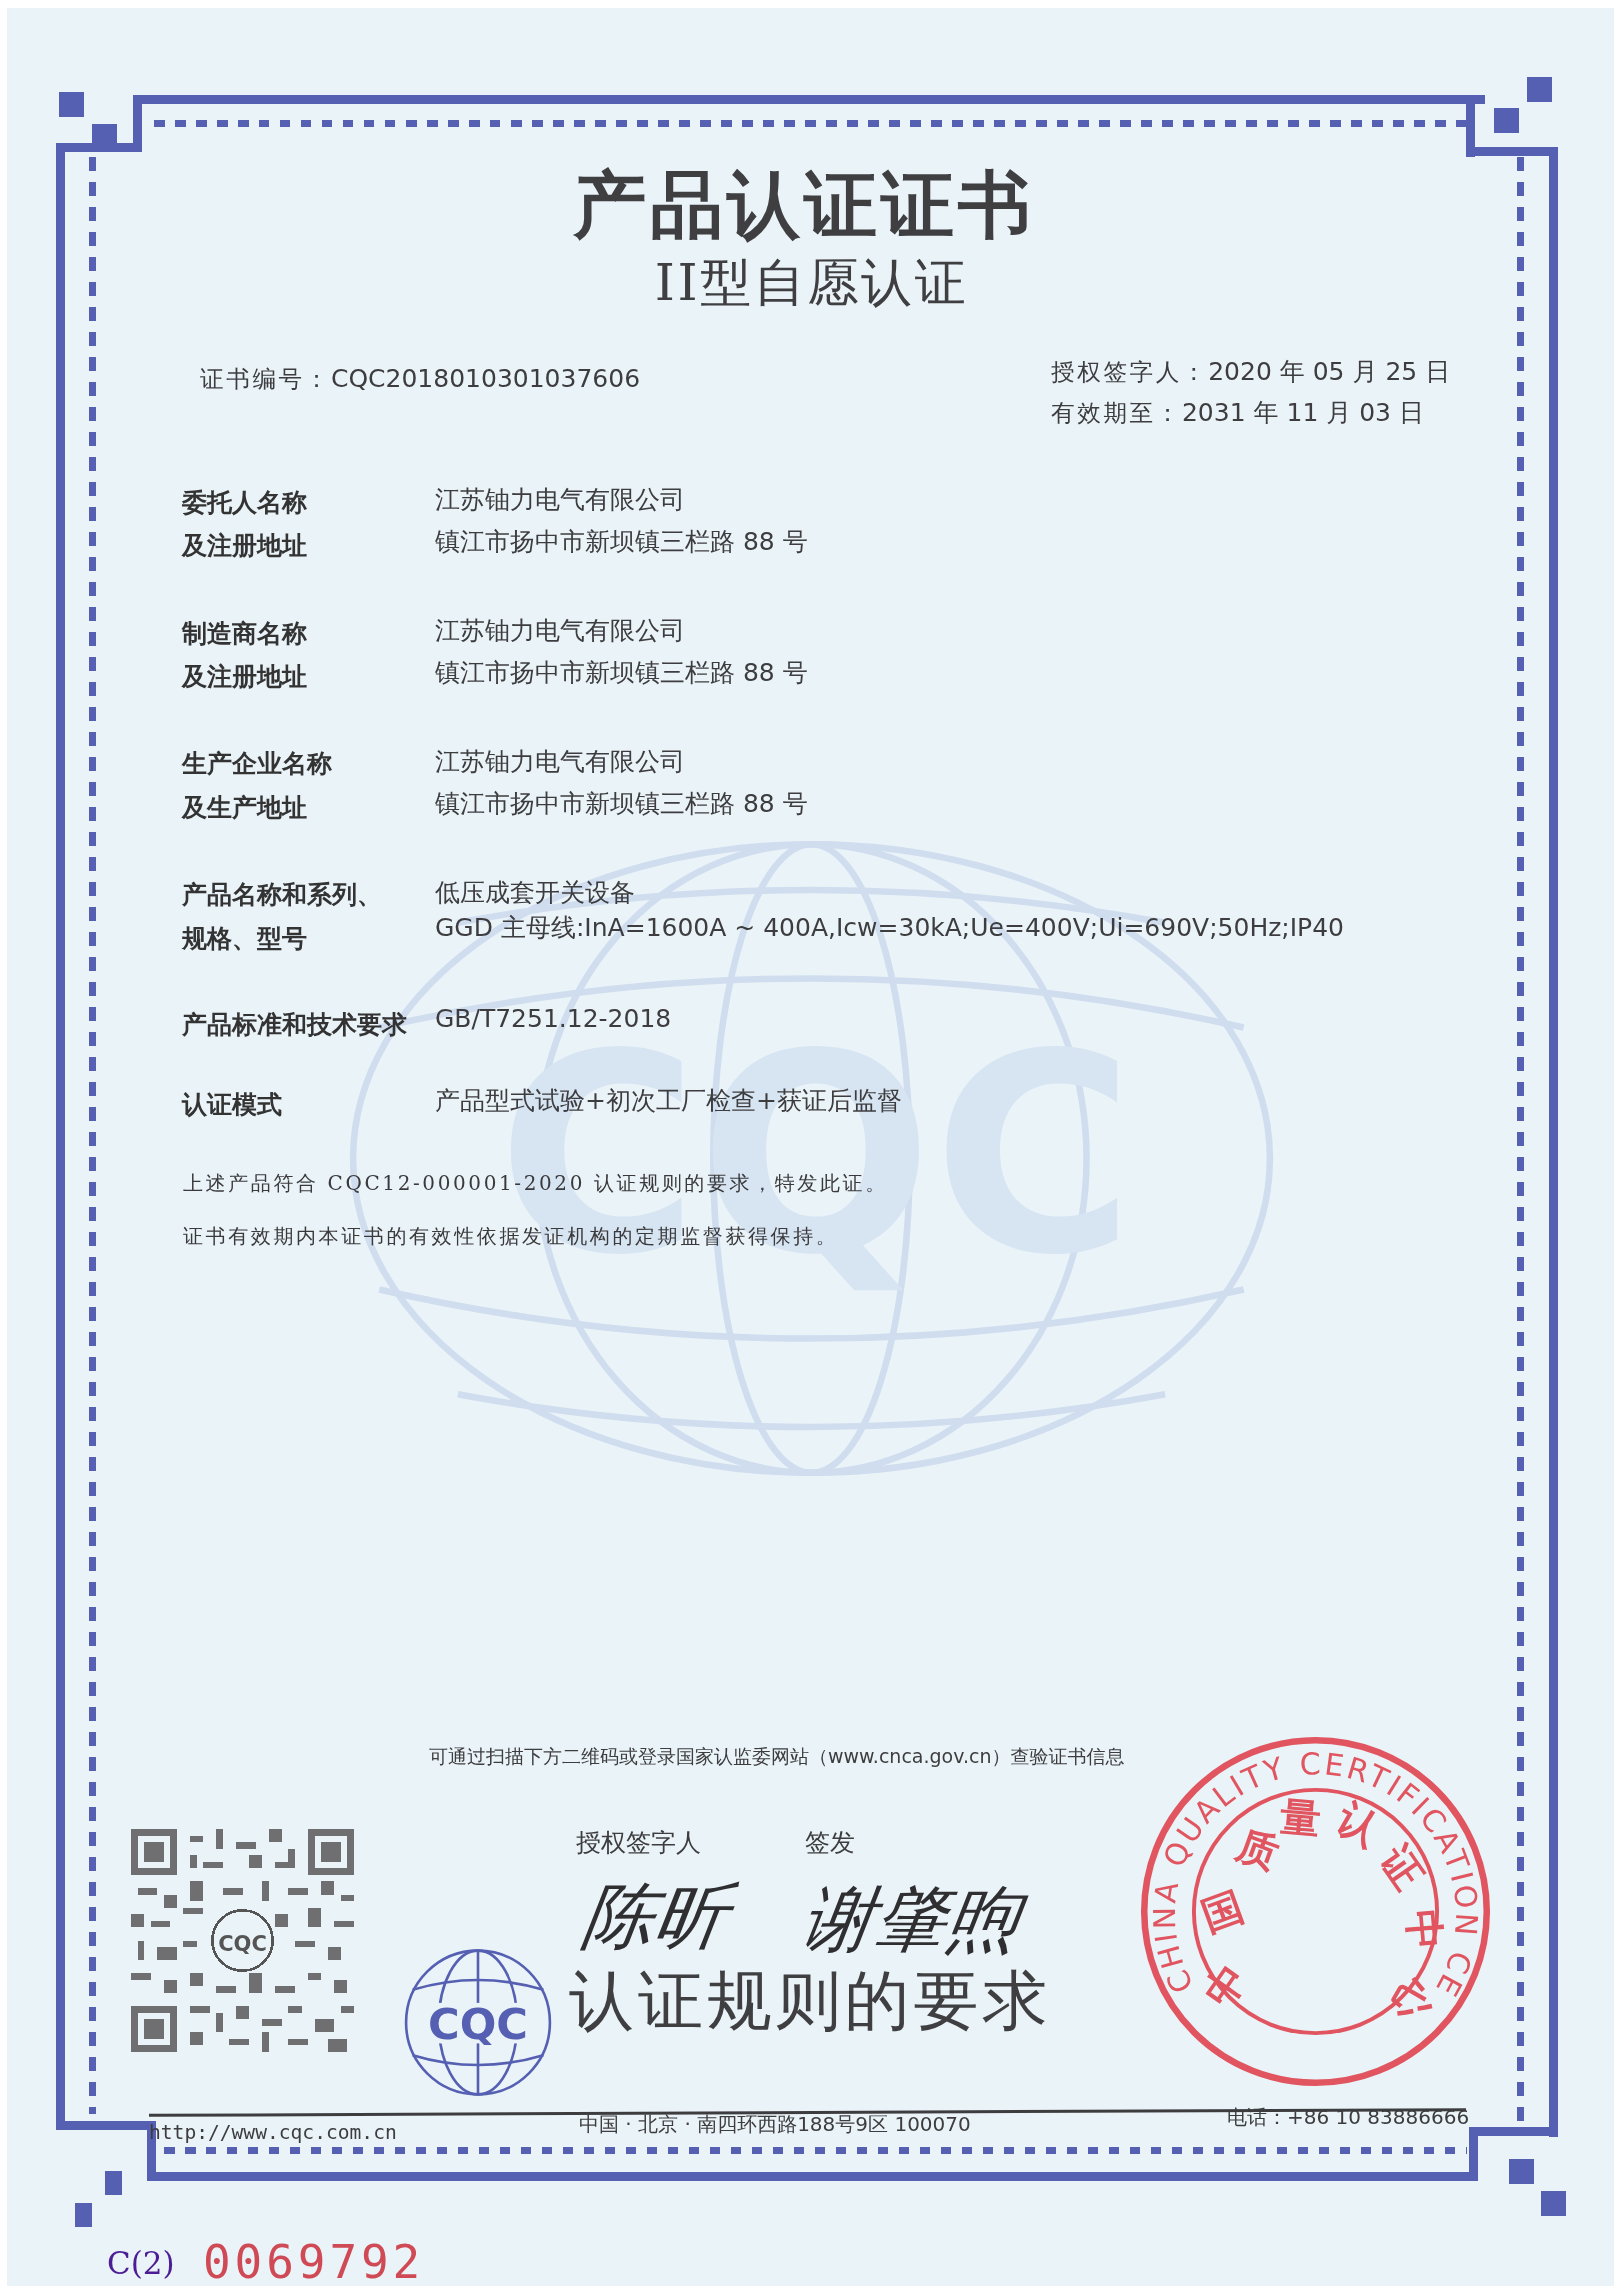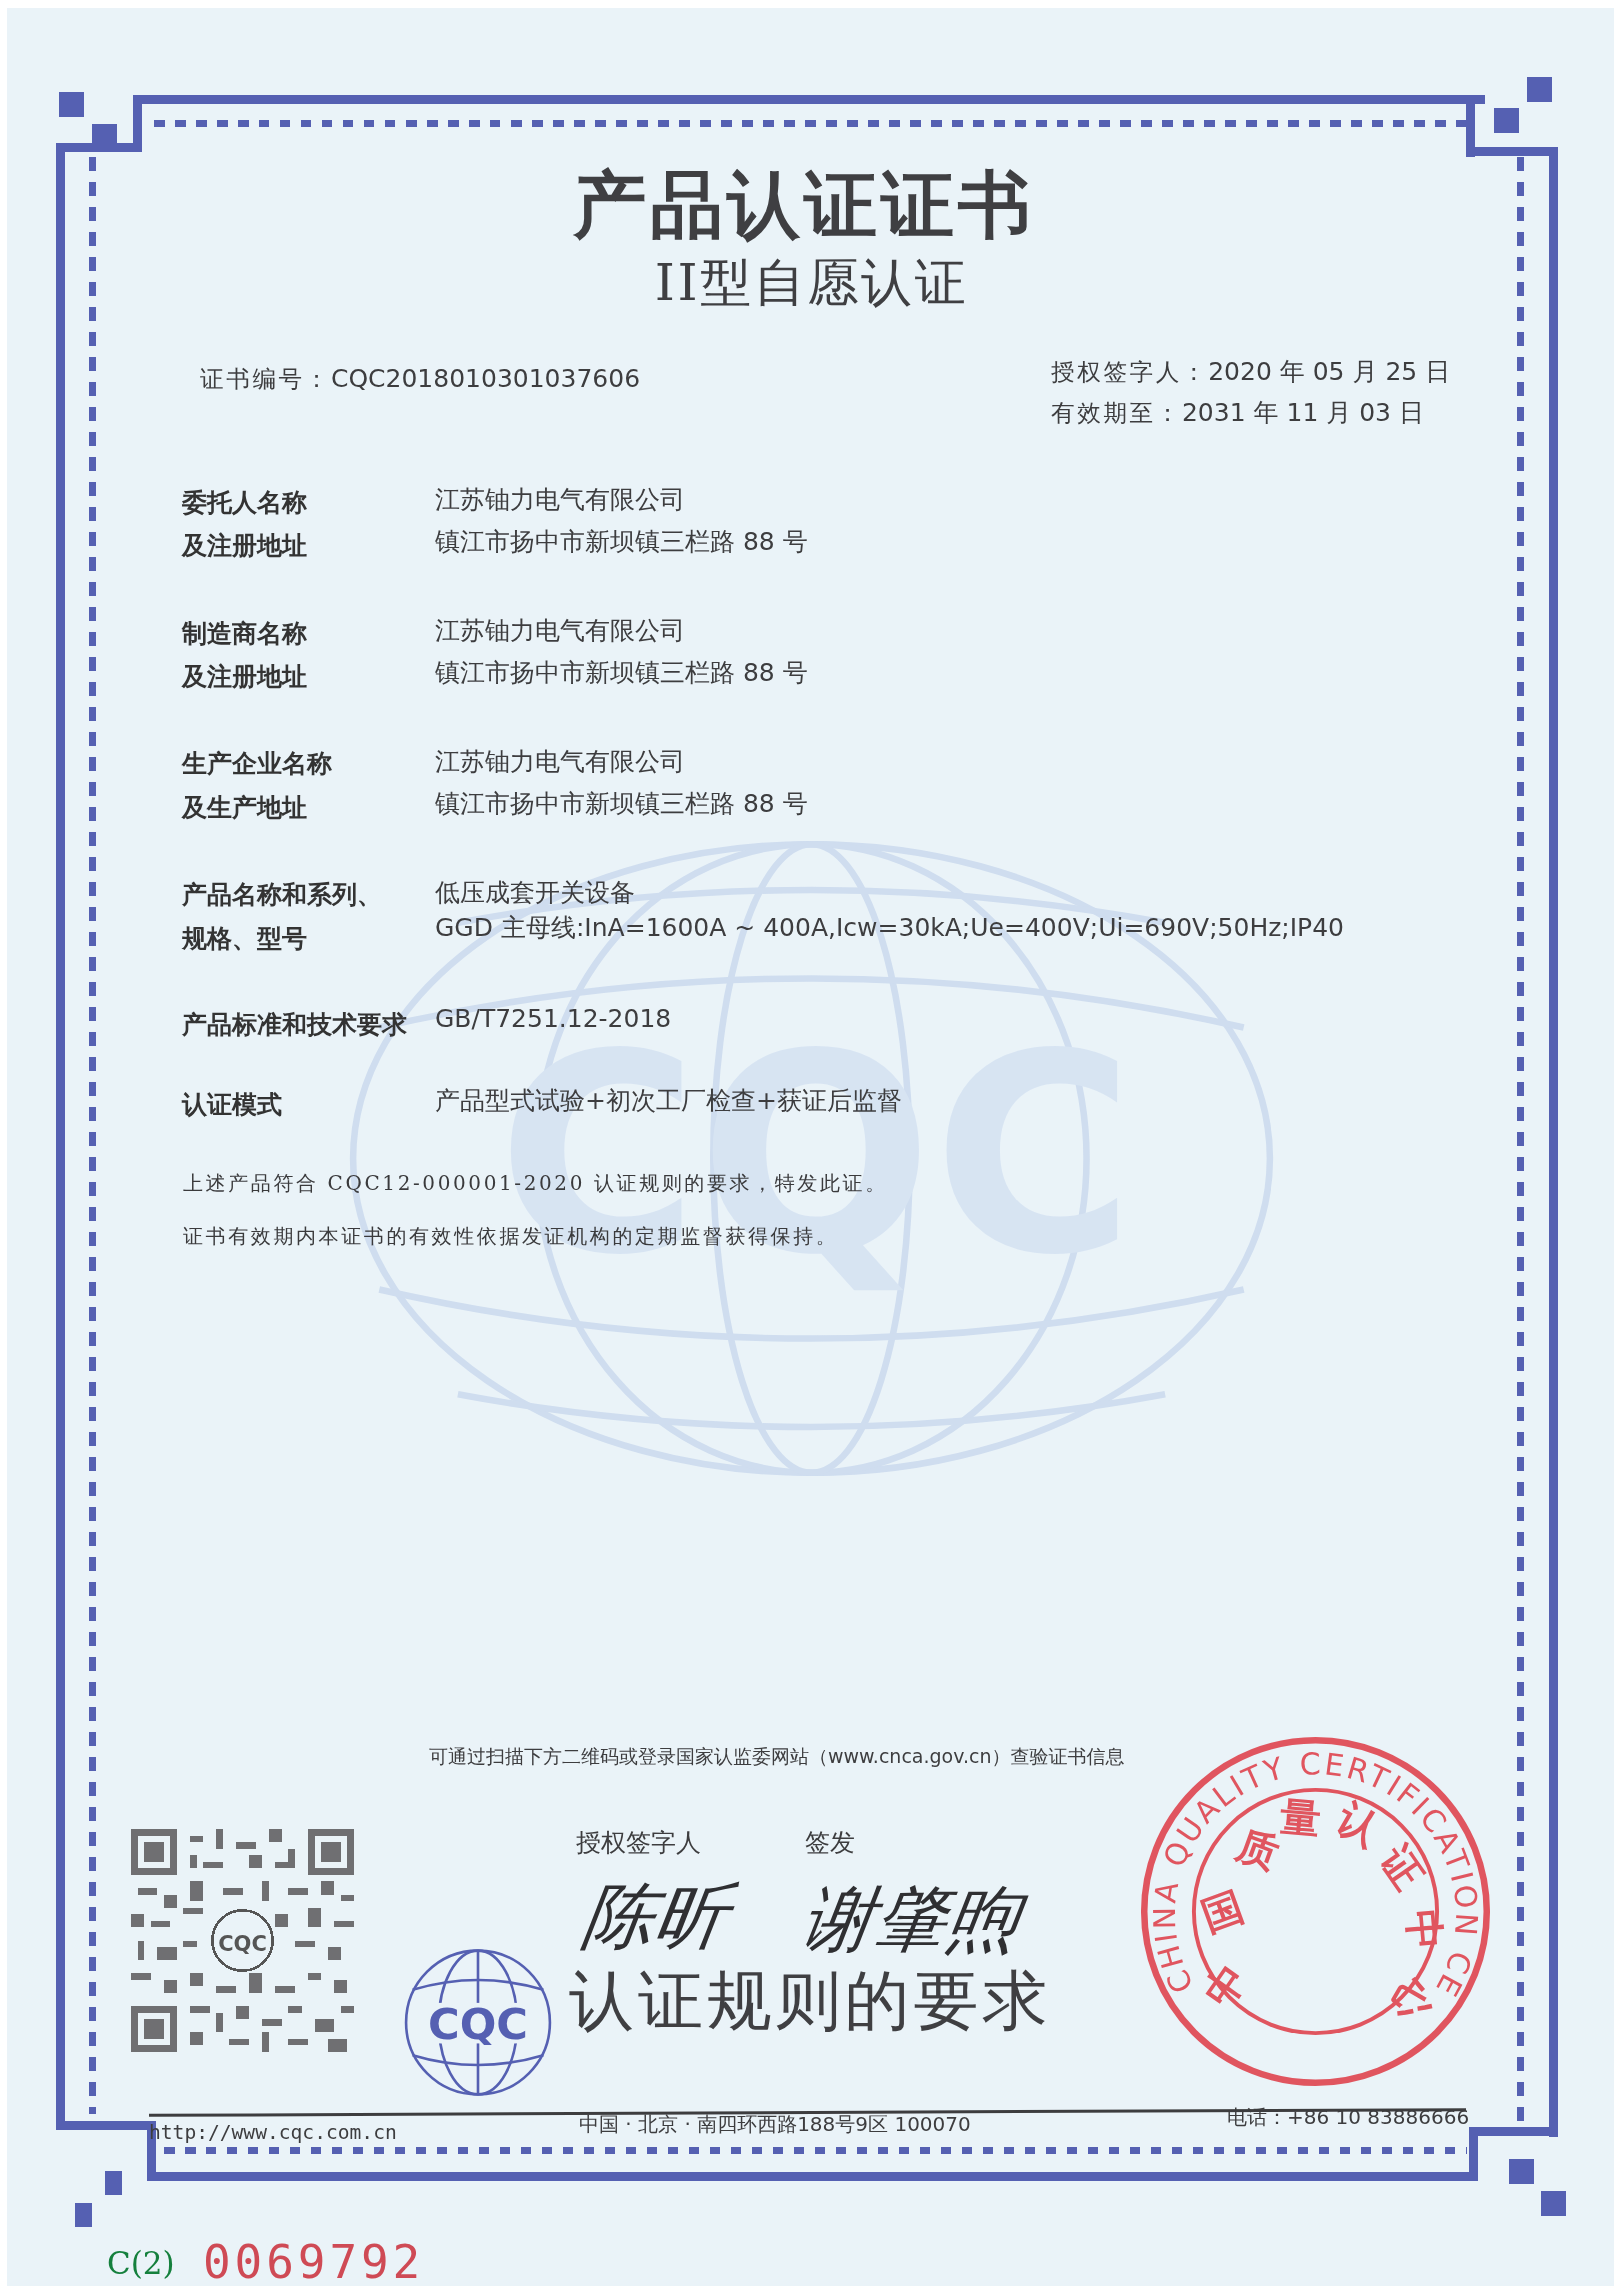--- a/index.html
+++ b/index.html
@@ -238,15 +238,15 @@
     <text x="415" y="300" transform="rotate(85 415 300)">中</text>
     <text x="400" y="395" transform="rotate(120 400 395)">心</text>
   </g>
 </svg>
 
 <div class="footer-line"></div>
 <div class="abs" style="left:149px;top:2121px;font-size:19.6px;font-family:'DejaVu Sans Mono','Liberation Mono',monospace;color:#3d3d3f;">http://www.cqc.com.cn</div>
 <div class="abs" style="left:579px;top:2111px;font-size:20px;color:#3d3d3f;">中国 · 北京 · 南四环西路188号9区   100070</div>
 <div class="abs" style="left:1227px;top:2104px;font-size:20px;color:#3d3d3f;">电话：+86 10 83886666</div>
 
-<div class="abs" style="left:107px;top:2245px;font-size:31px;color:#15803d;font-family:'DejaVu Serif','Liberation Serif',serif;">C(2)</div>
+<div class="abs" style="left:107px;top:2245px;font-size:31px;color:#4c1d95;font-family:'DejaVu Serif','Liberation Serif',serif;">C(2)</div>
 <div class="abs" style="left:203px;top:2235px;font-size:46px;color:#cf4a55;letter-spacing:3.9px;font-family:'DejaVu Sans Mono','Liberation Mono',monospace;">0069792</div>
 
 
 </body></html>

